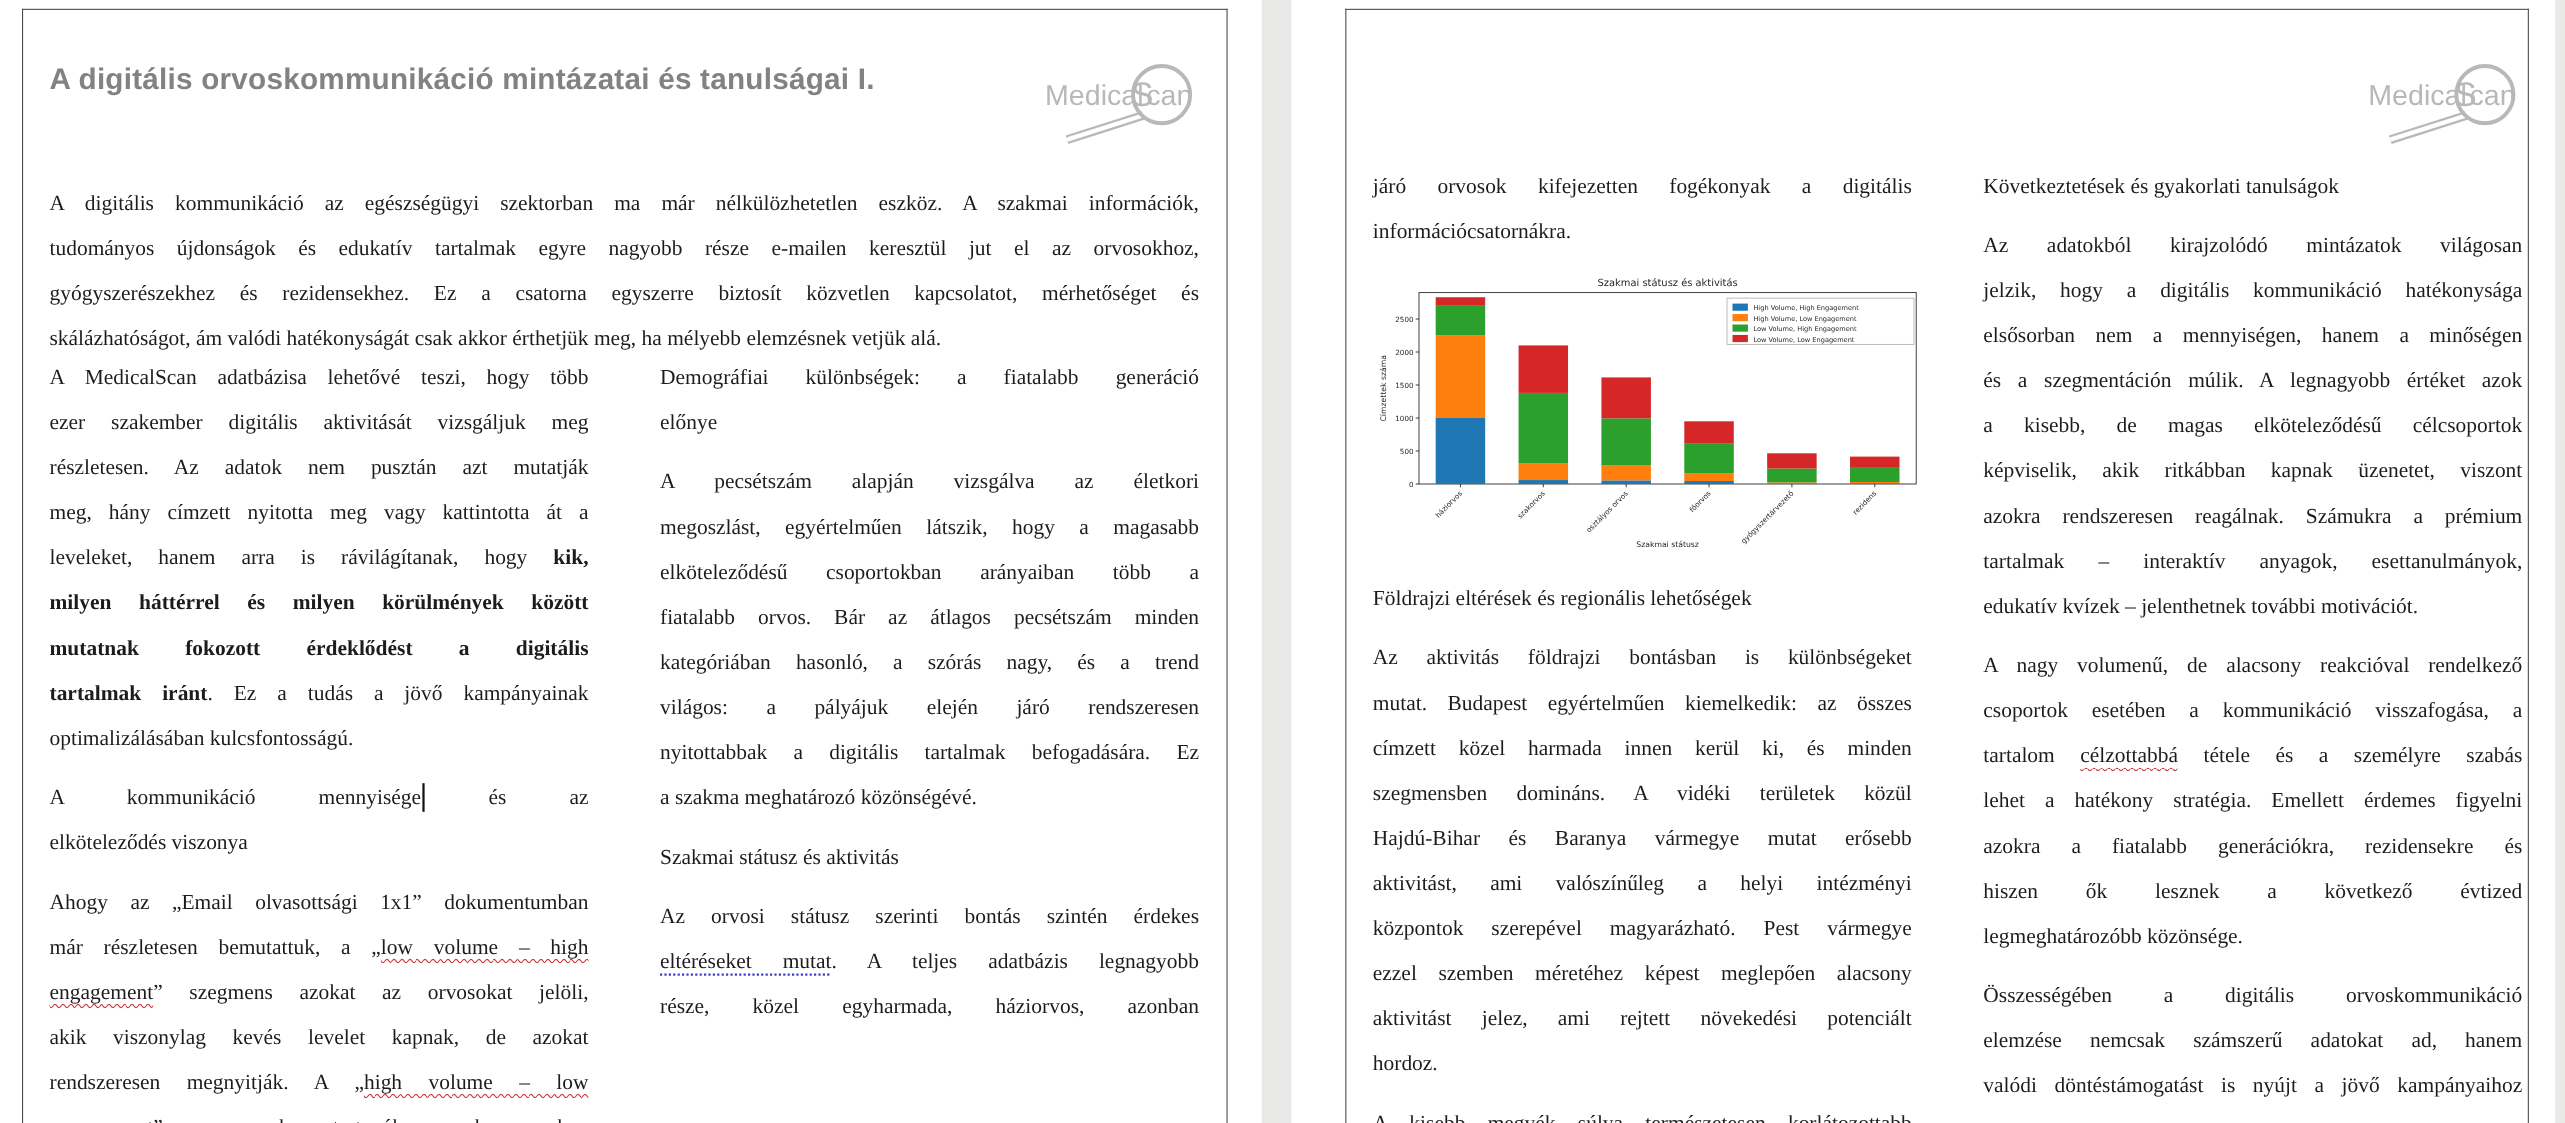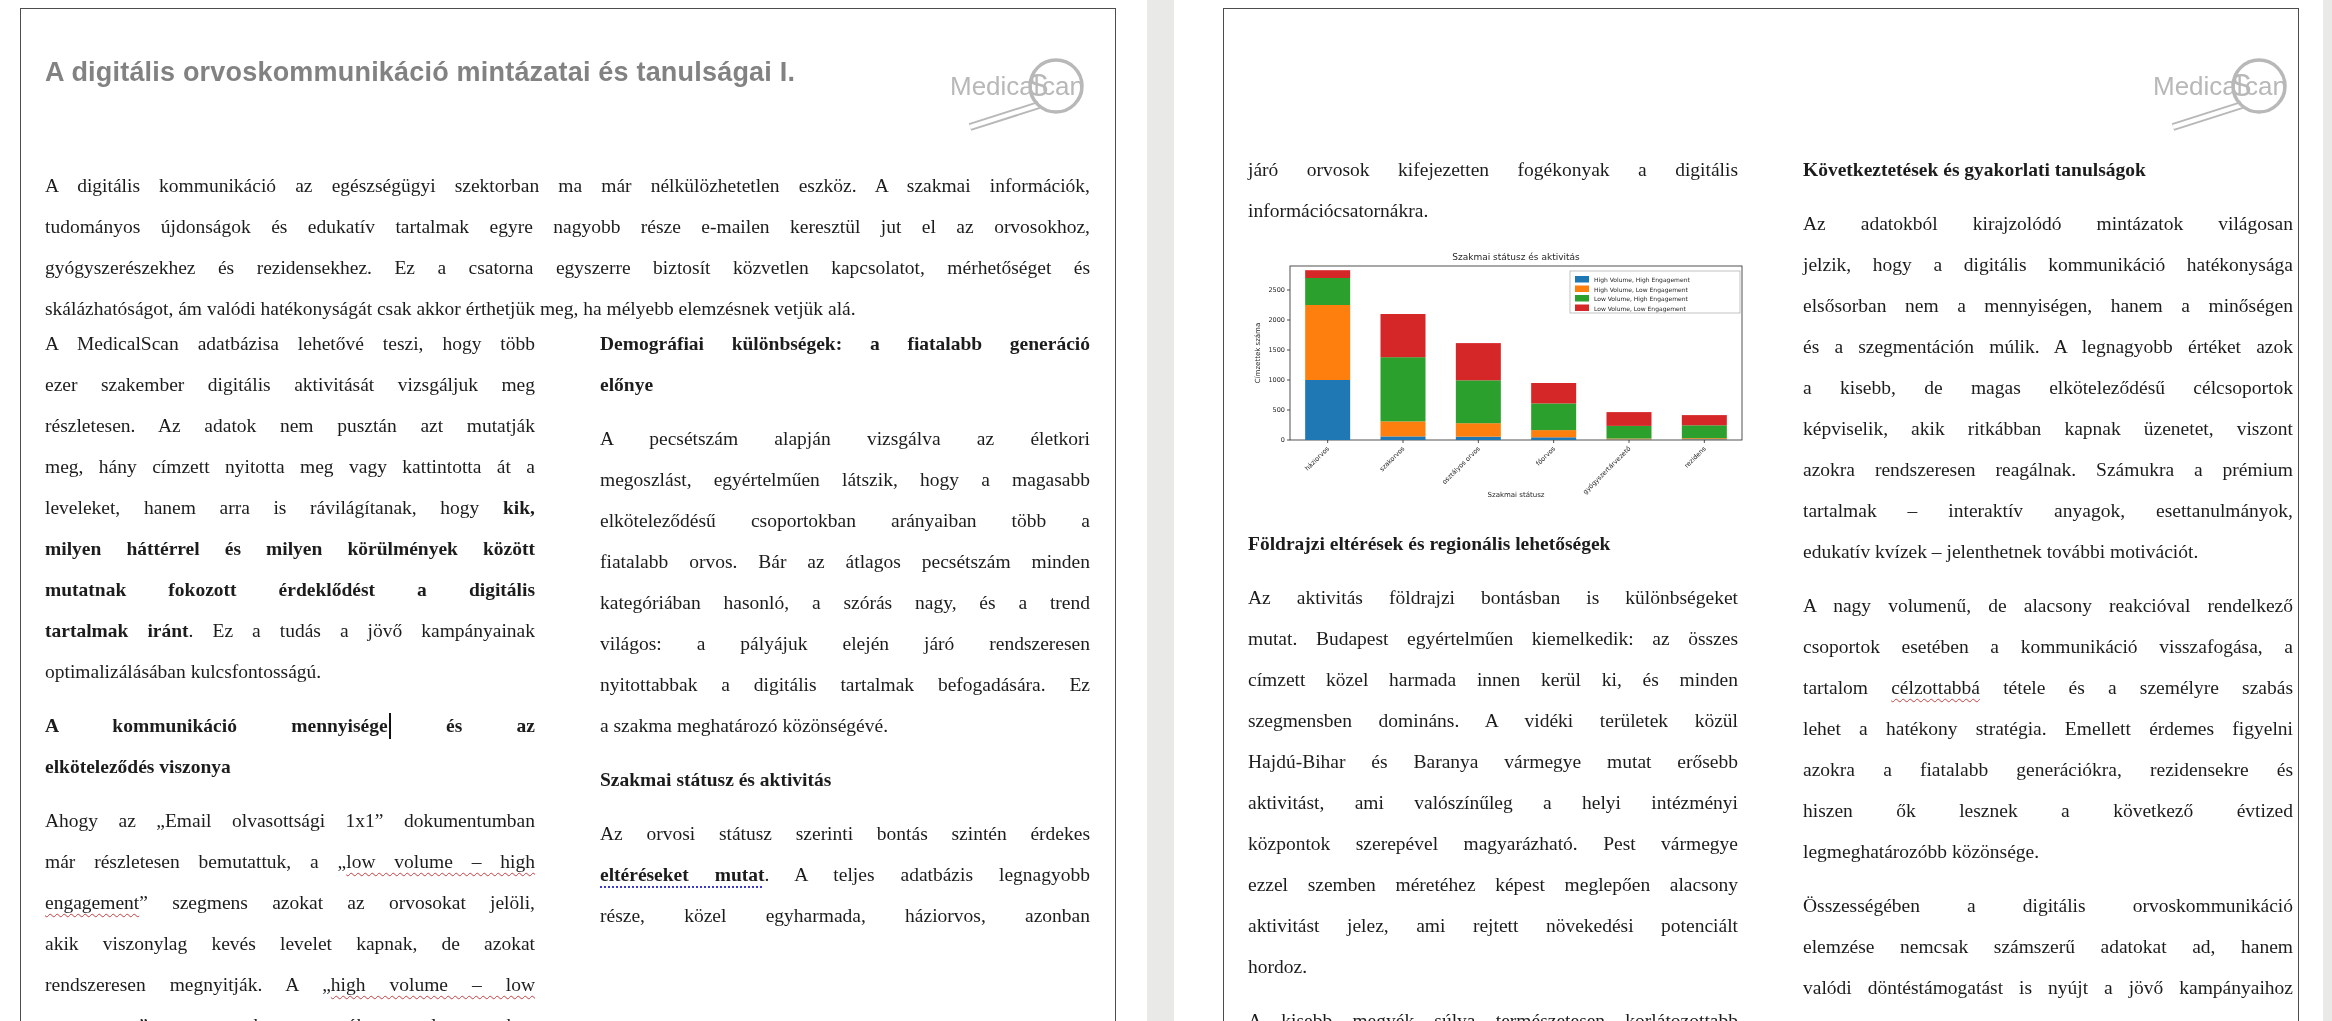--- a/index.html
+++ b/index.html
@@ -30,29 +30,29 @@
   #p1-right{left:579px;top:314px;}
   #p2-left{left:24px;top:140px;}
   #p2-right{left:579px;top:140px;}
   .blk{margin:0 0 13px 0;}
   .ln{
     font-size:19.5px;line-height:41px;
     text-align:justify;text-align-last:justify;
     white-space:normal;
   }
   .ln.last{text-align-last:left;}
-  .h .ln{font-weight:bold;}
+  .h .ln{font-weight:normal;}
   .b{font-weight:bold;}
   .wavy{
     text-decoration:underline wavy #c83c3c 1px;
     text-underline-offset:4px;text-decoration-skip-ink:none;
   }
   .dot{
     text-decoration:underline dotted #3a3acc 1.6px;
-    text-underline-offset:5px;text-decoration-skip-ink:none;font-weight:bold;
+    text-underline-offset:5px;text-decoration-skip-ink:none;
   }
   .caret{
     display:inline-block;width:2px;height:26px;background:#111;
     vertical-align:middle;margin:0 1px 4px 1px;
   }
   .chartwrap{padding-top:6px;margin-bottom:17px;}
 </style>
 </head>
 <body>
 

